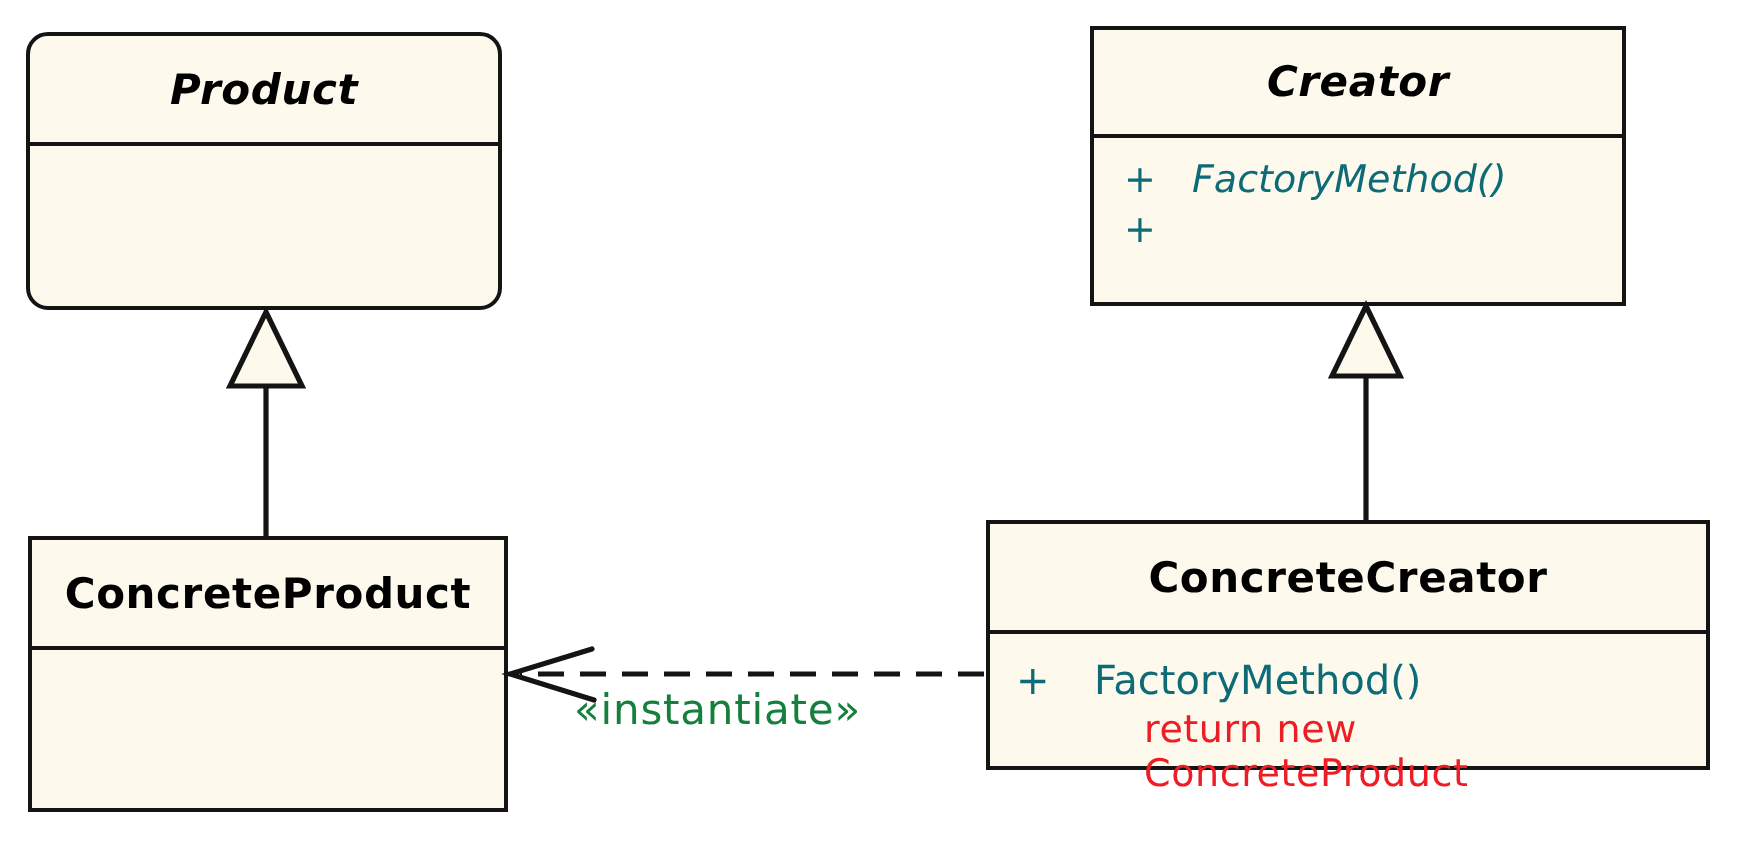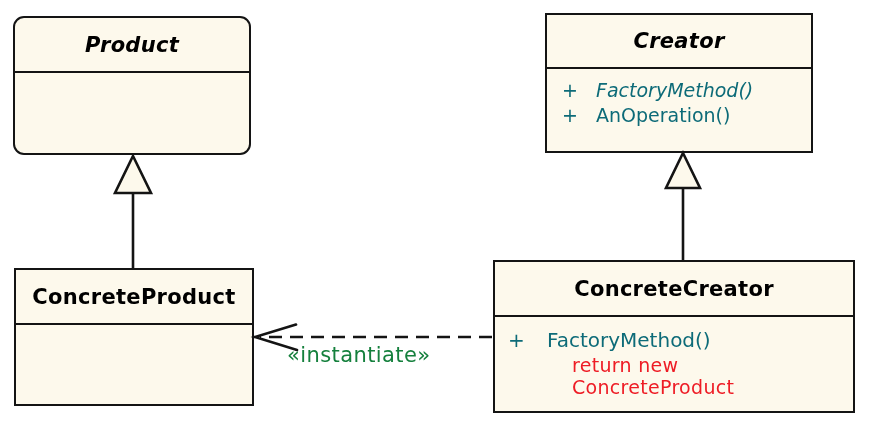--- a/index.html
+++ b/index.html
@@ -90,31 +90,30 @@
 
   <div class="uml-class" style="left:545px; top:13px; width:268px; height:140px;">
     <div class="uml-title abstract" style="height:54px;">Creator</div>
     <div class="uml-body creator-body">
       <div class="method-row">
         <span class="method-plus">+</span>
         <span class="method-name abstract">FactoryMethod()</span>
       </div>
       <div class="method-row">
         <span class="method-plus">+</span>
-        <span class="method-name">AnOperation()</span>
       </div>
     </div>
   </div>
 
   <div class="uml-class" style="left:14px; top:268px; width:240px; height:138px;">
     <div class="uml-title" style="height:55px;">ConcreteProduct</div>
     <div class="uml-body"></div>
   </div>
 
-  <div class="uml-class" style="left:493px; top:260px; width:362px; height:153px;">
+  <div class="uml-class" style="left:493px; top:260px; width:362px; height:125px;">
     <div class="uml-title" style="height:55px;">ConcreteCreator</div>
     <div class="uml-body ccreator-body">
       <div class="method-row">
         <span class="method-plus">+</span>
         <span class="method-name">FactoryMethod()</span>
       </div>
       <div class="code-note">
         <div>return new</div>
         <div>ConcreteProduct</div>
       </div>

